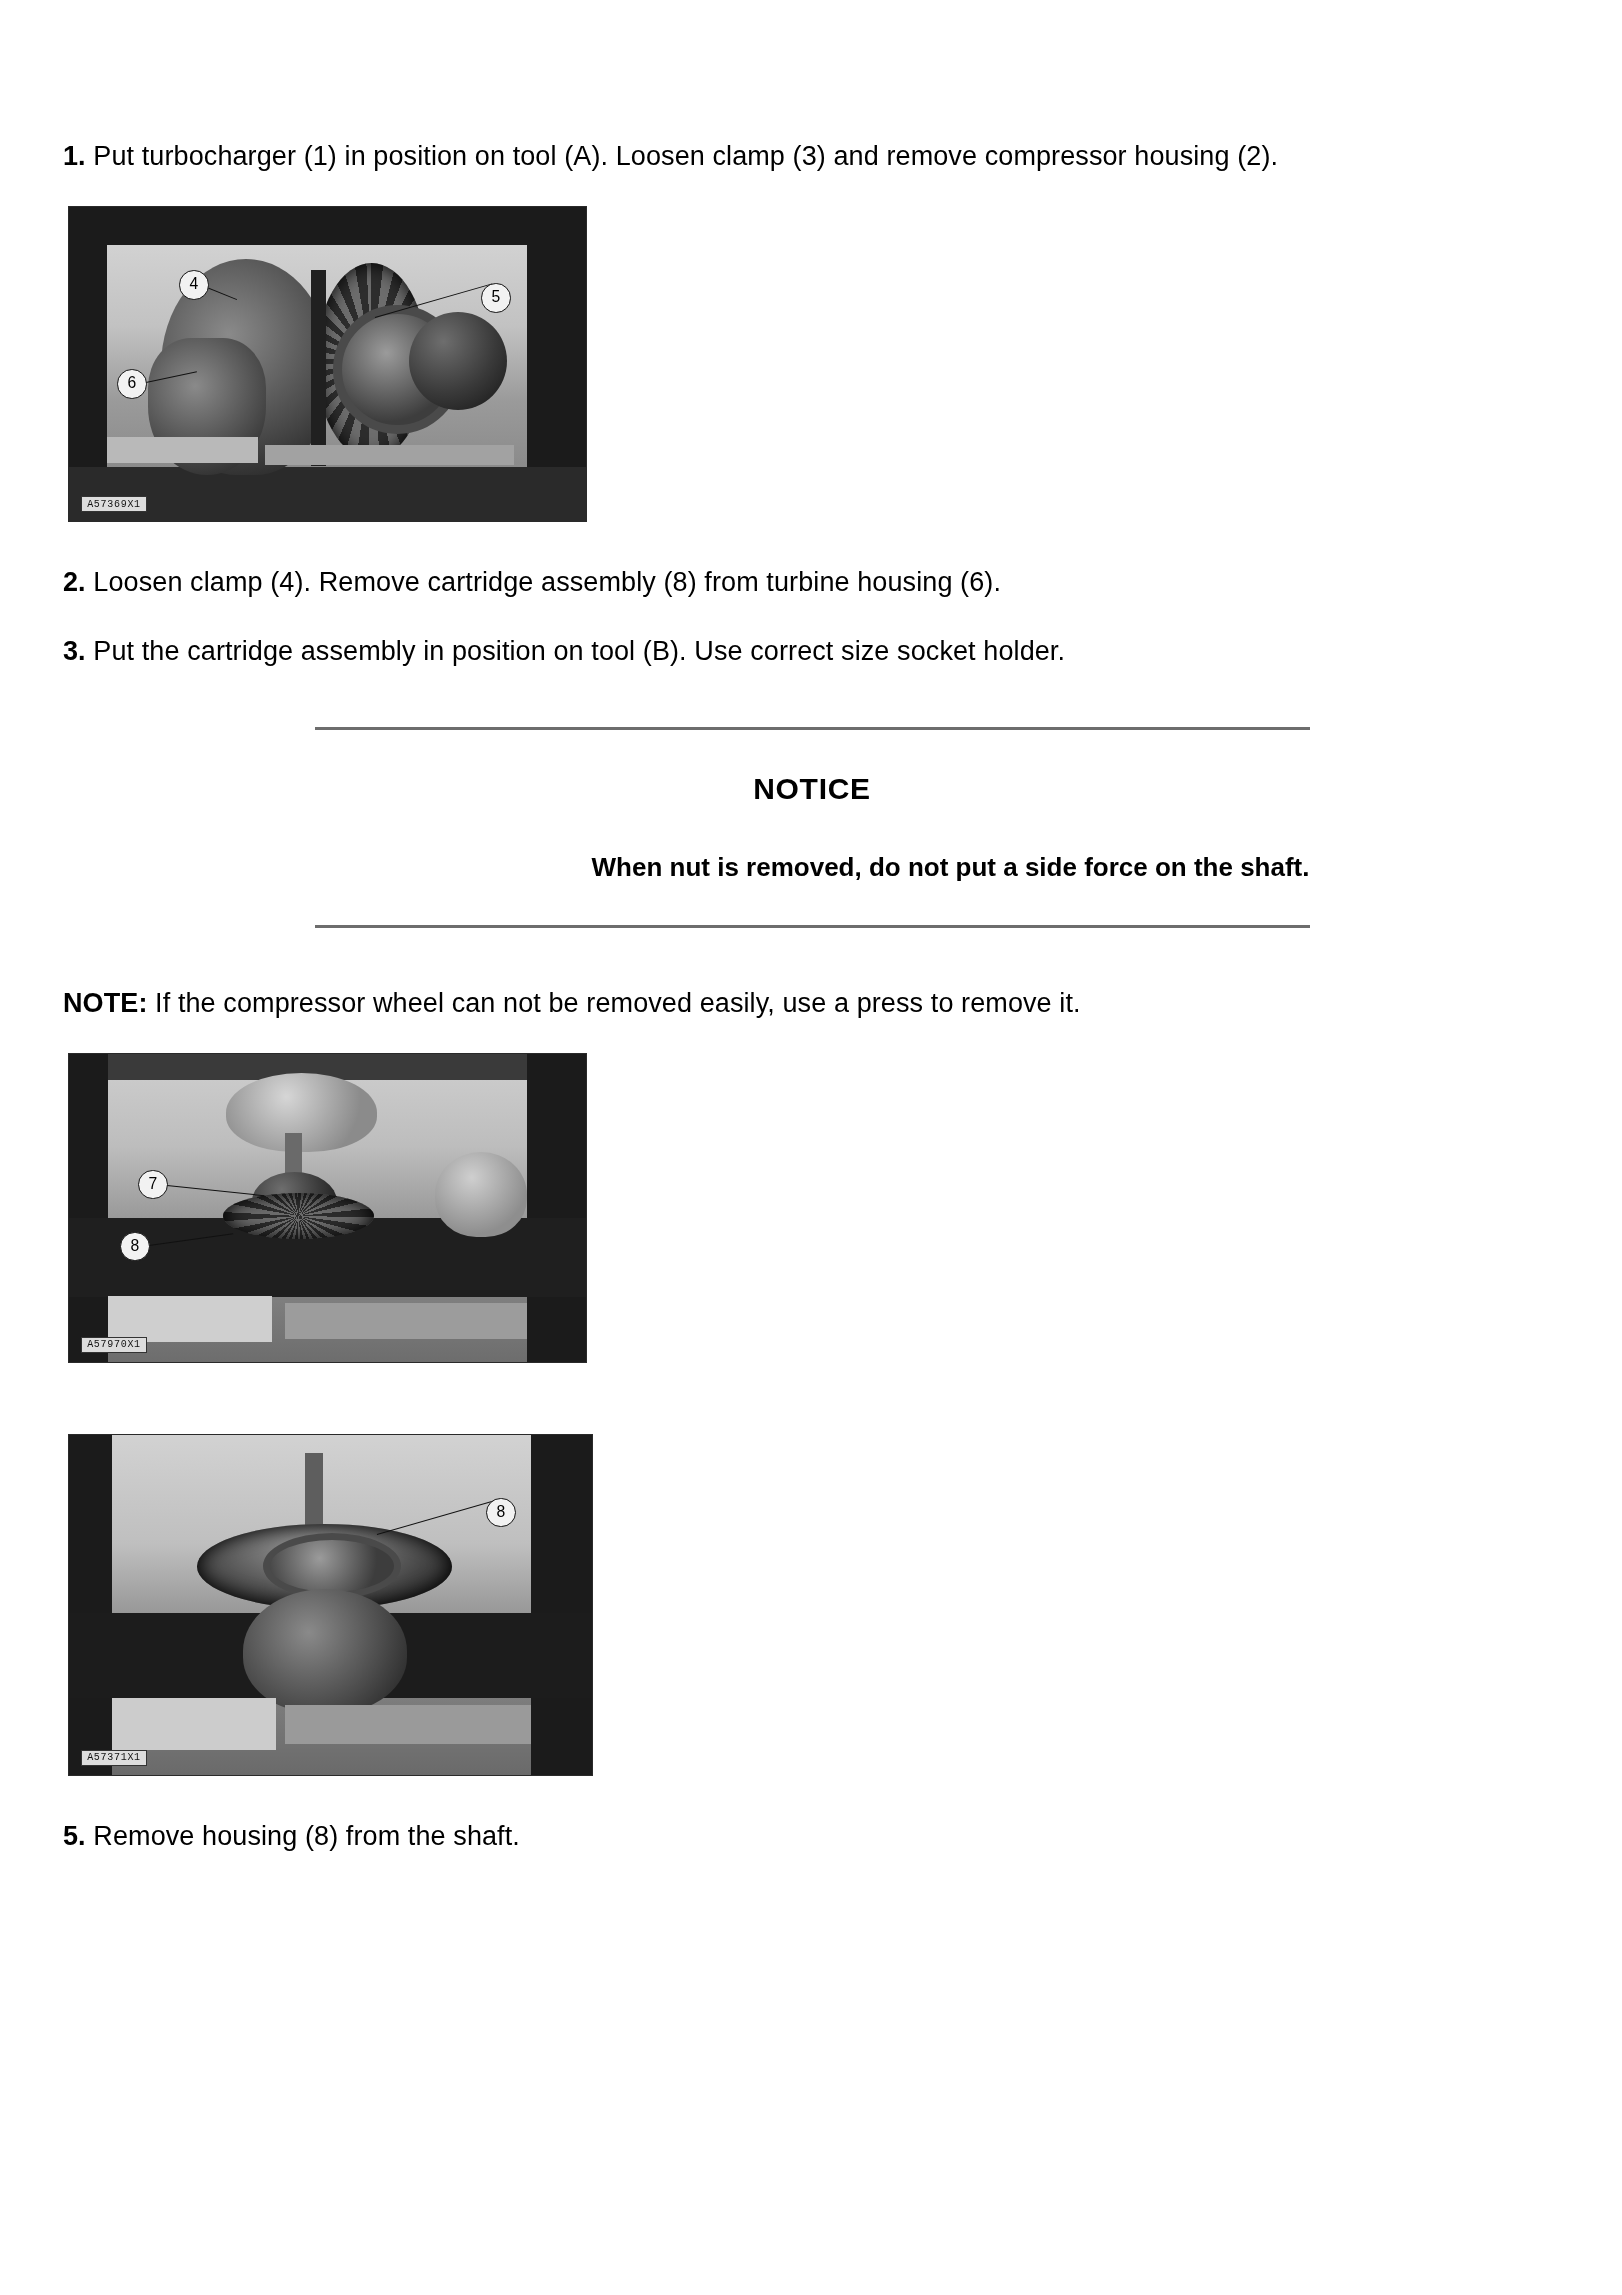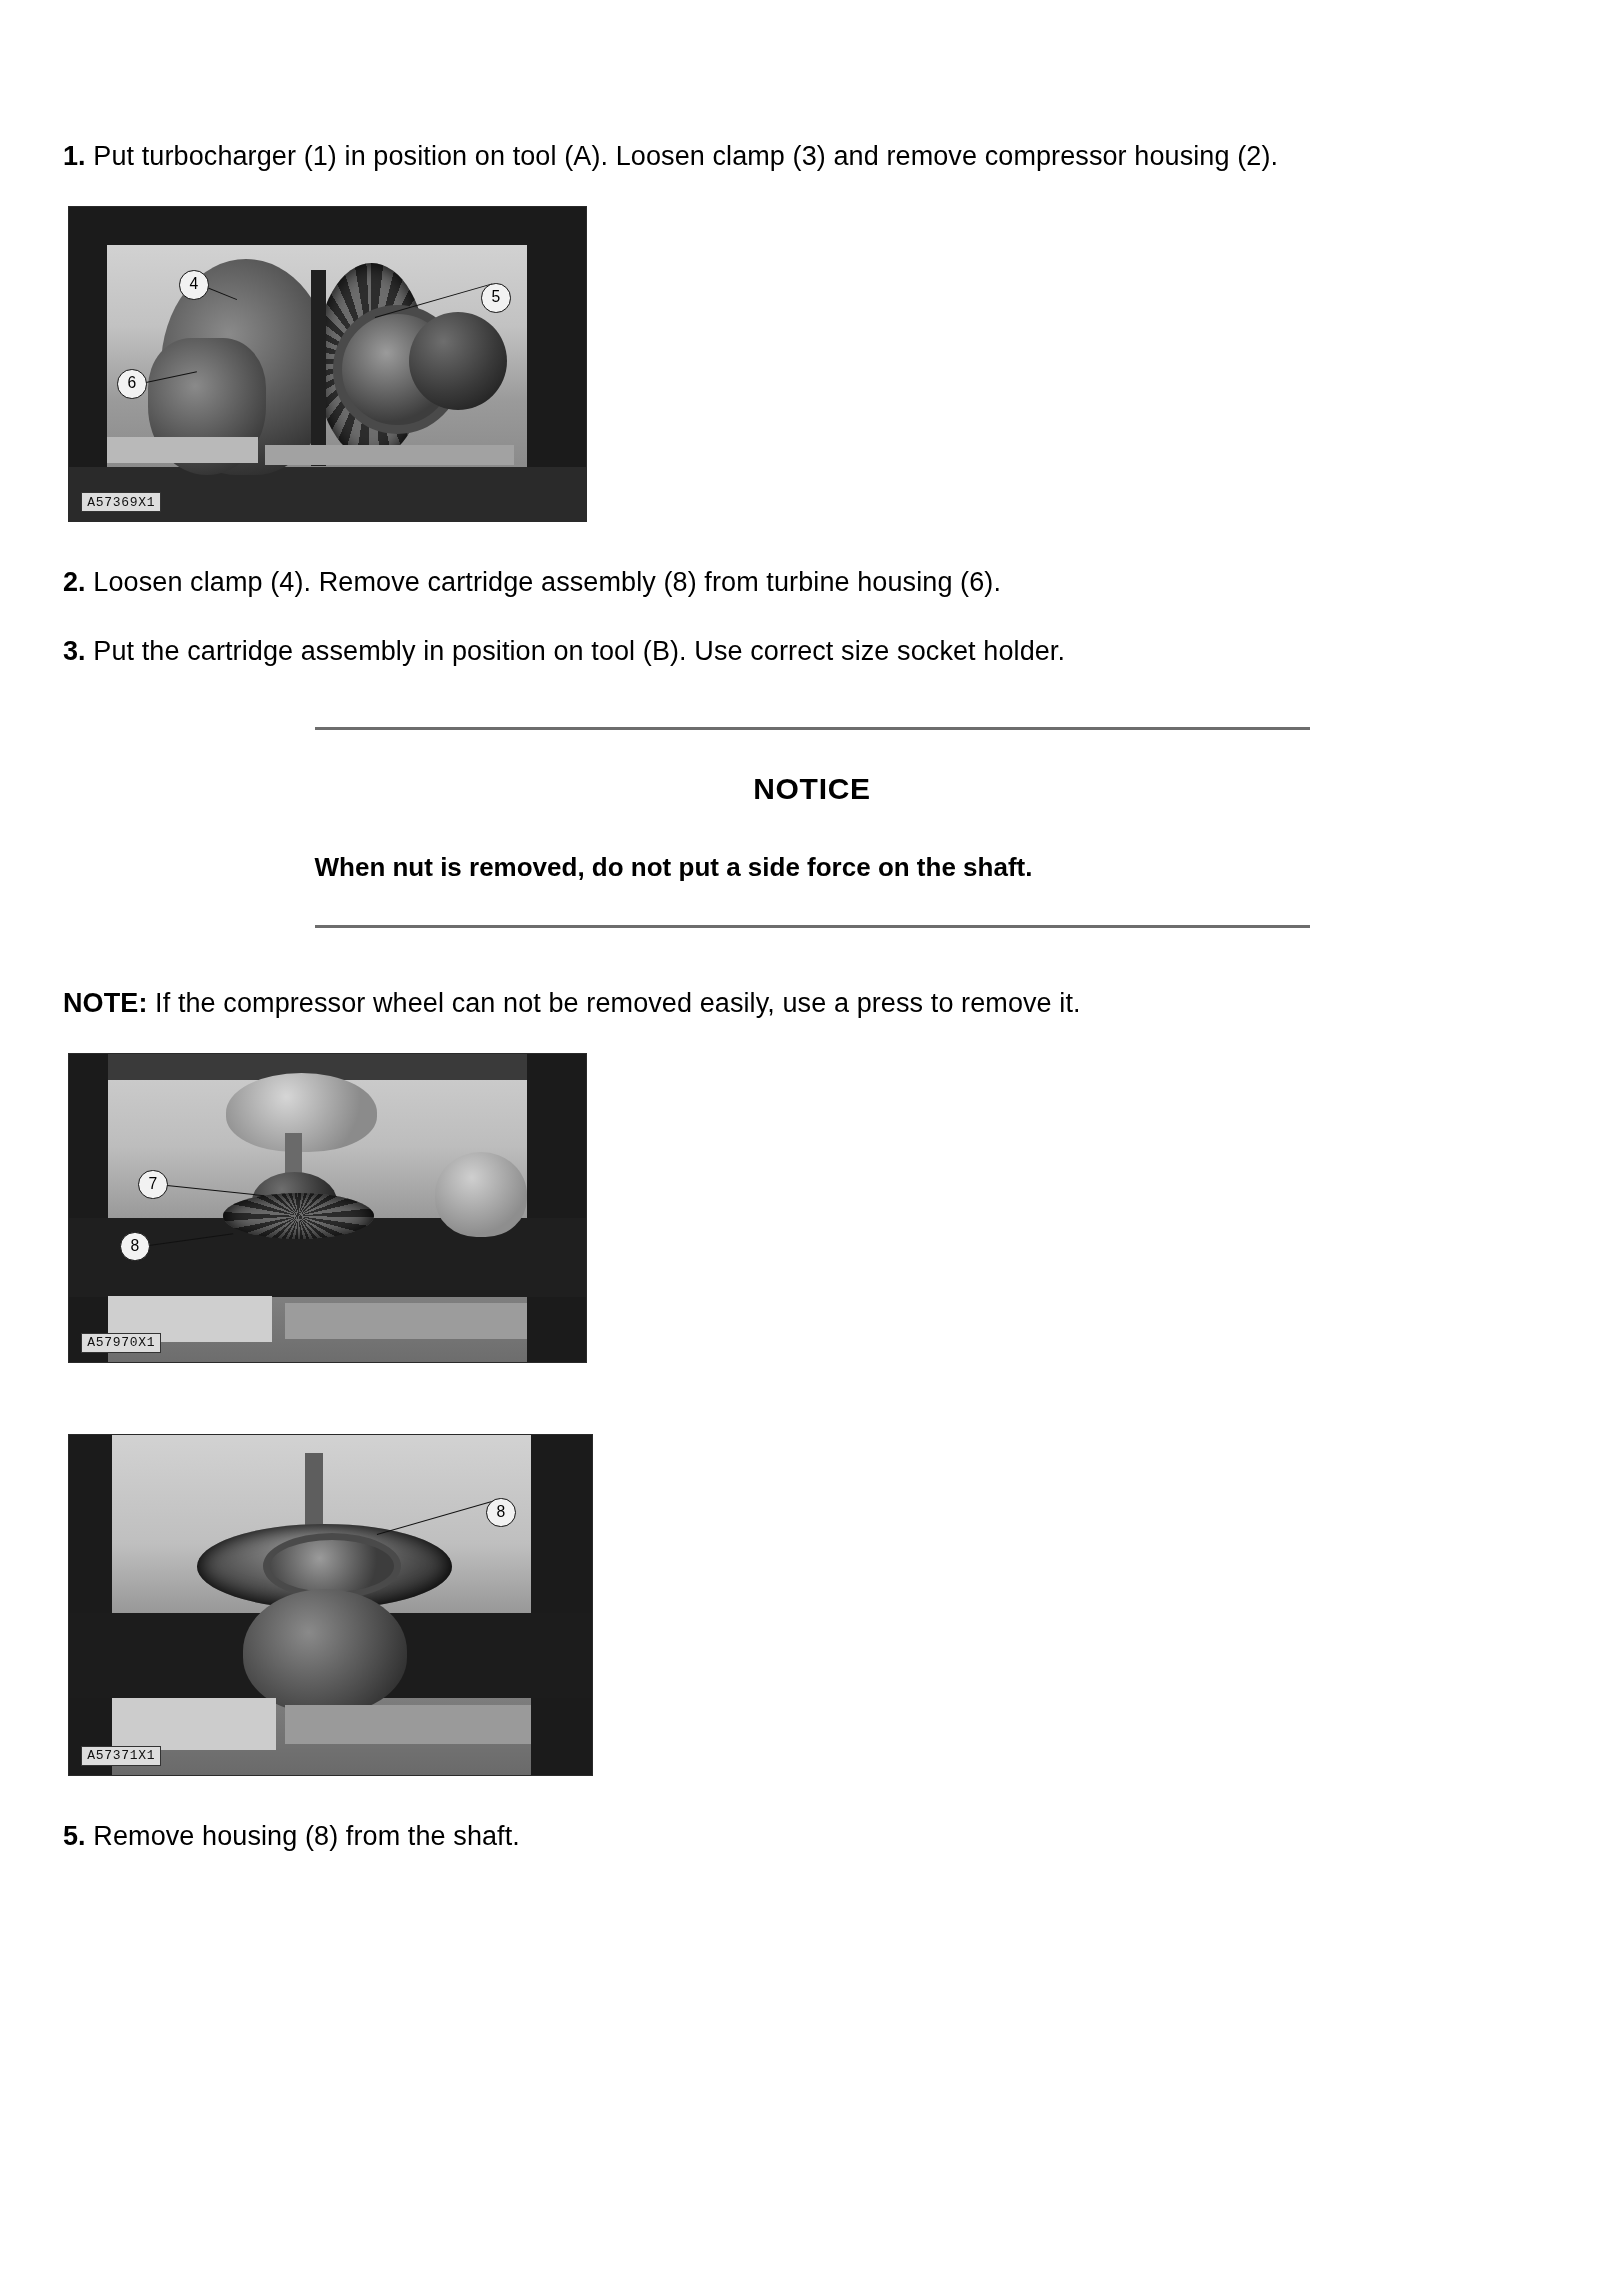--- a/index.html
+++ b/index.html
@@ -112,41 +112,41 @@
     transform-origin: left center;
   }
   .figcode {
     position: absolute;
     left: 11.8px;
     bottom: 9.2px;
     background: #ddd;
     border: 0.7px solid #333;
     color: #111;
     font-family: "Liberation Mono", monospace;
-    font-size: 13px;
+    font-size: 10px;
     padding: 1.3px 5.2px;
     letter-spacing: 0.7px;
   }
 
   
   .notice-wrap { margin: 0 auto; width: 995px; }
   .rule {
     height: 2.6px;
     background: #6d6d6d;
     width: 100%;
   }
   .notice-title {
     text-align: center;
     font-size: 30px;
     font-weight: bold;
     letter-spacing: 0.7px;
     margin: 42px 0 0 0;
   }
   .notice-body {
-    text-align: left;
+    text-align: right;
     font-size: 26px;
     font-weight: bold;
     margin: 46px 0 42px 0;
   }
 
   
   .watermark {
     position: absolute;
     left: 79px;
     top: 1086px;

